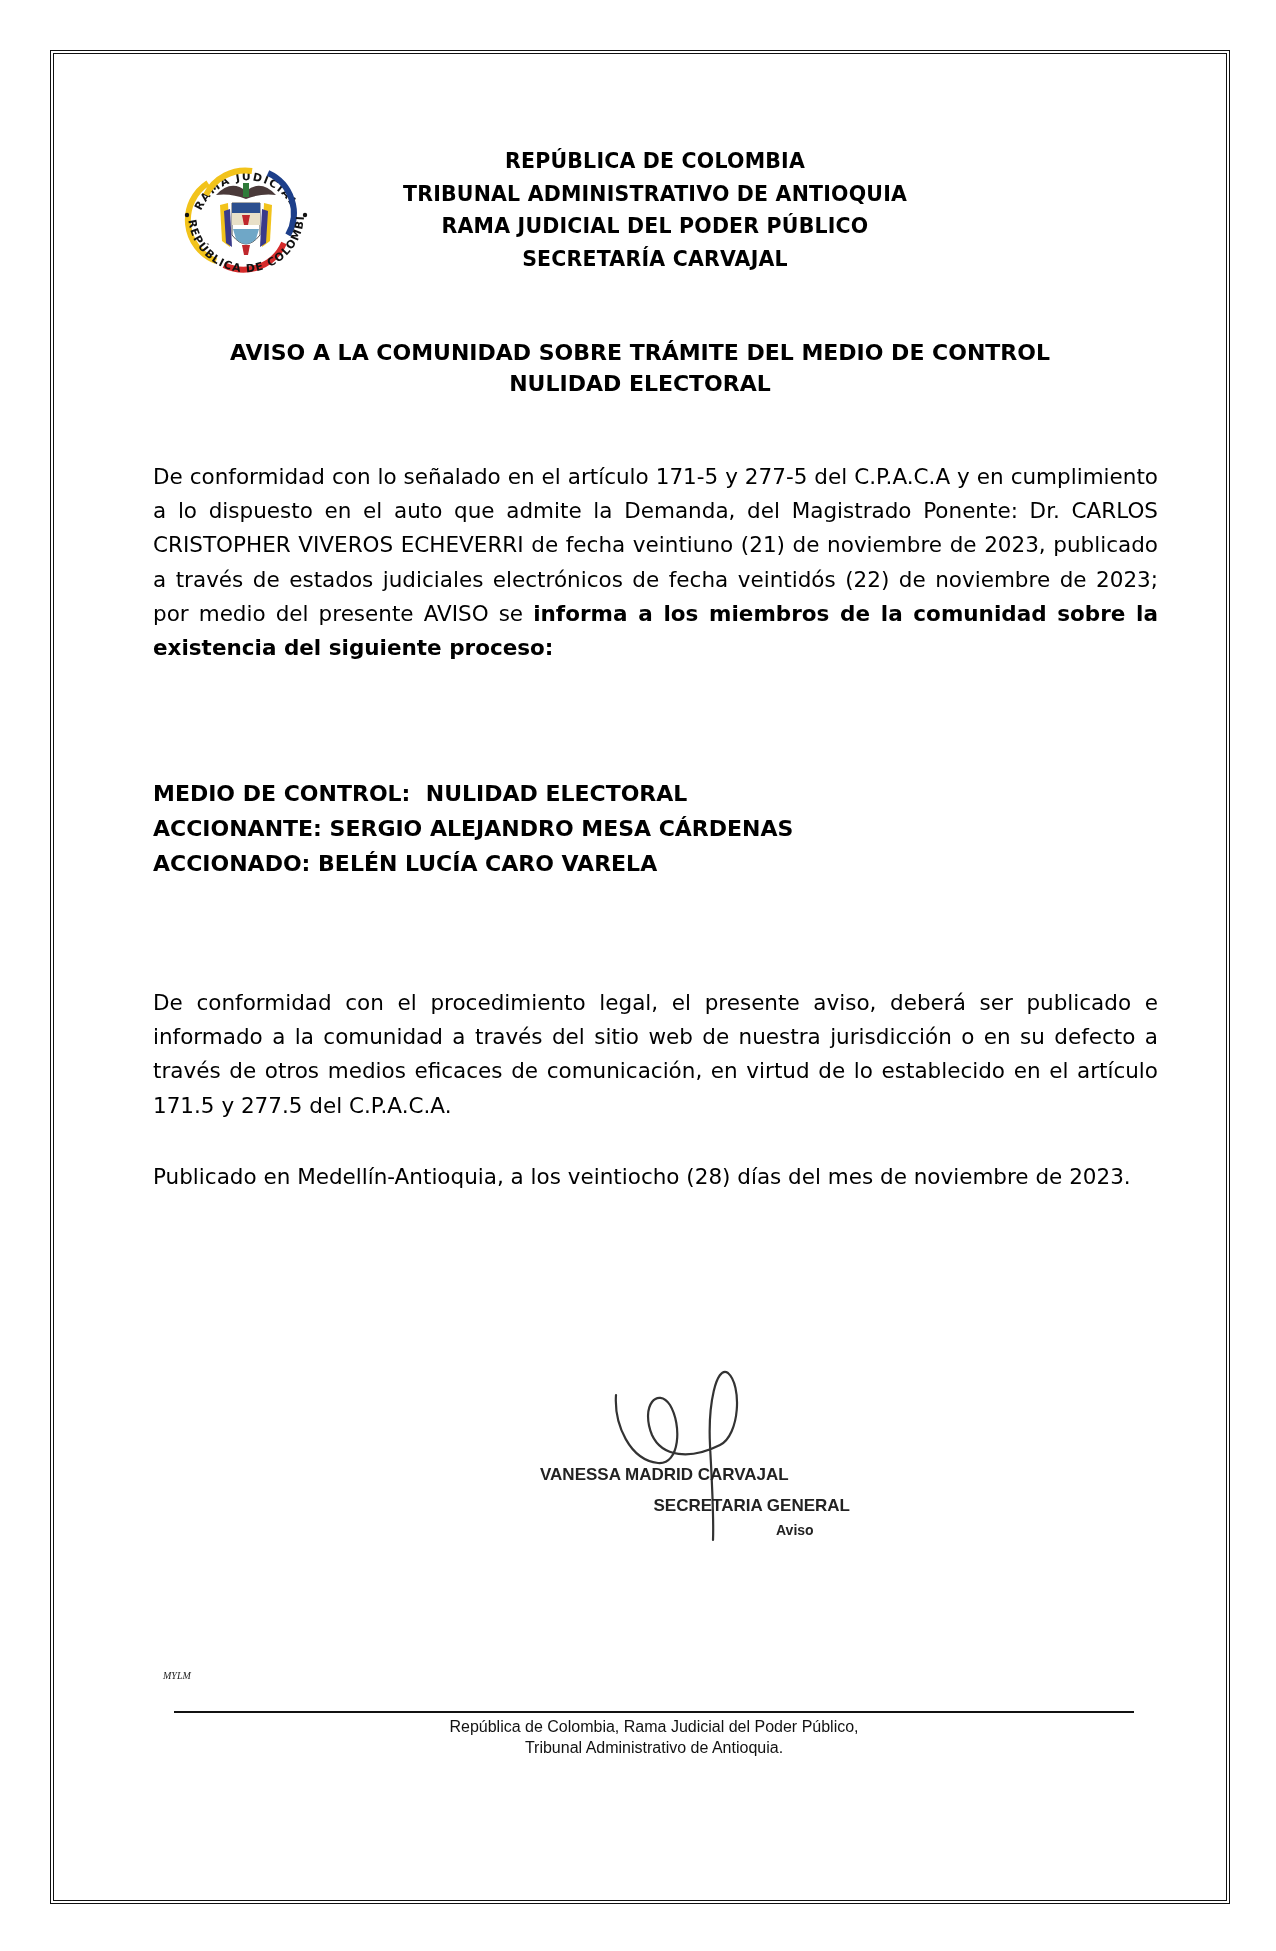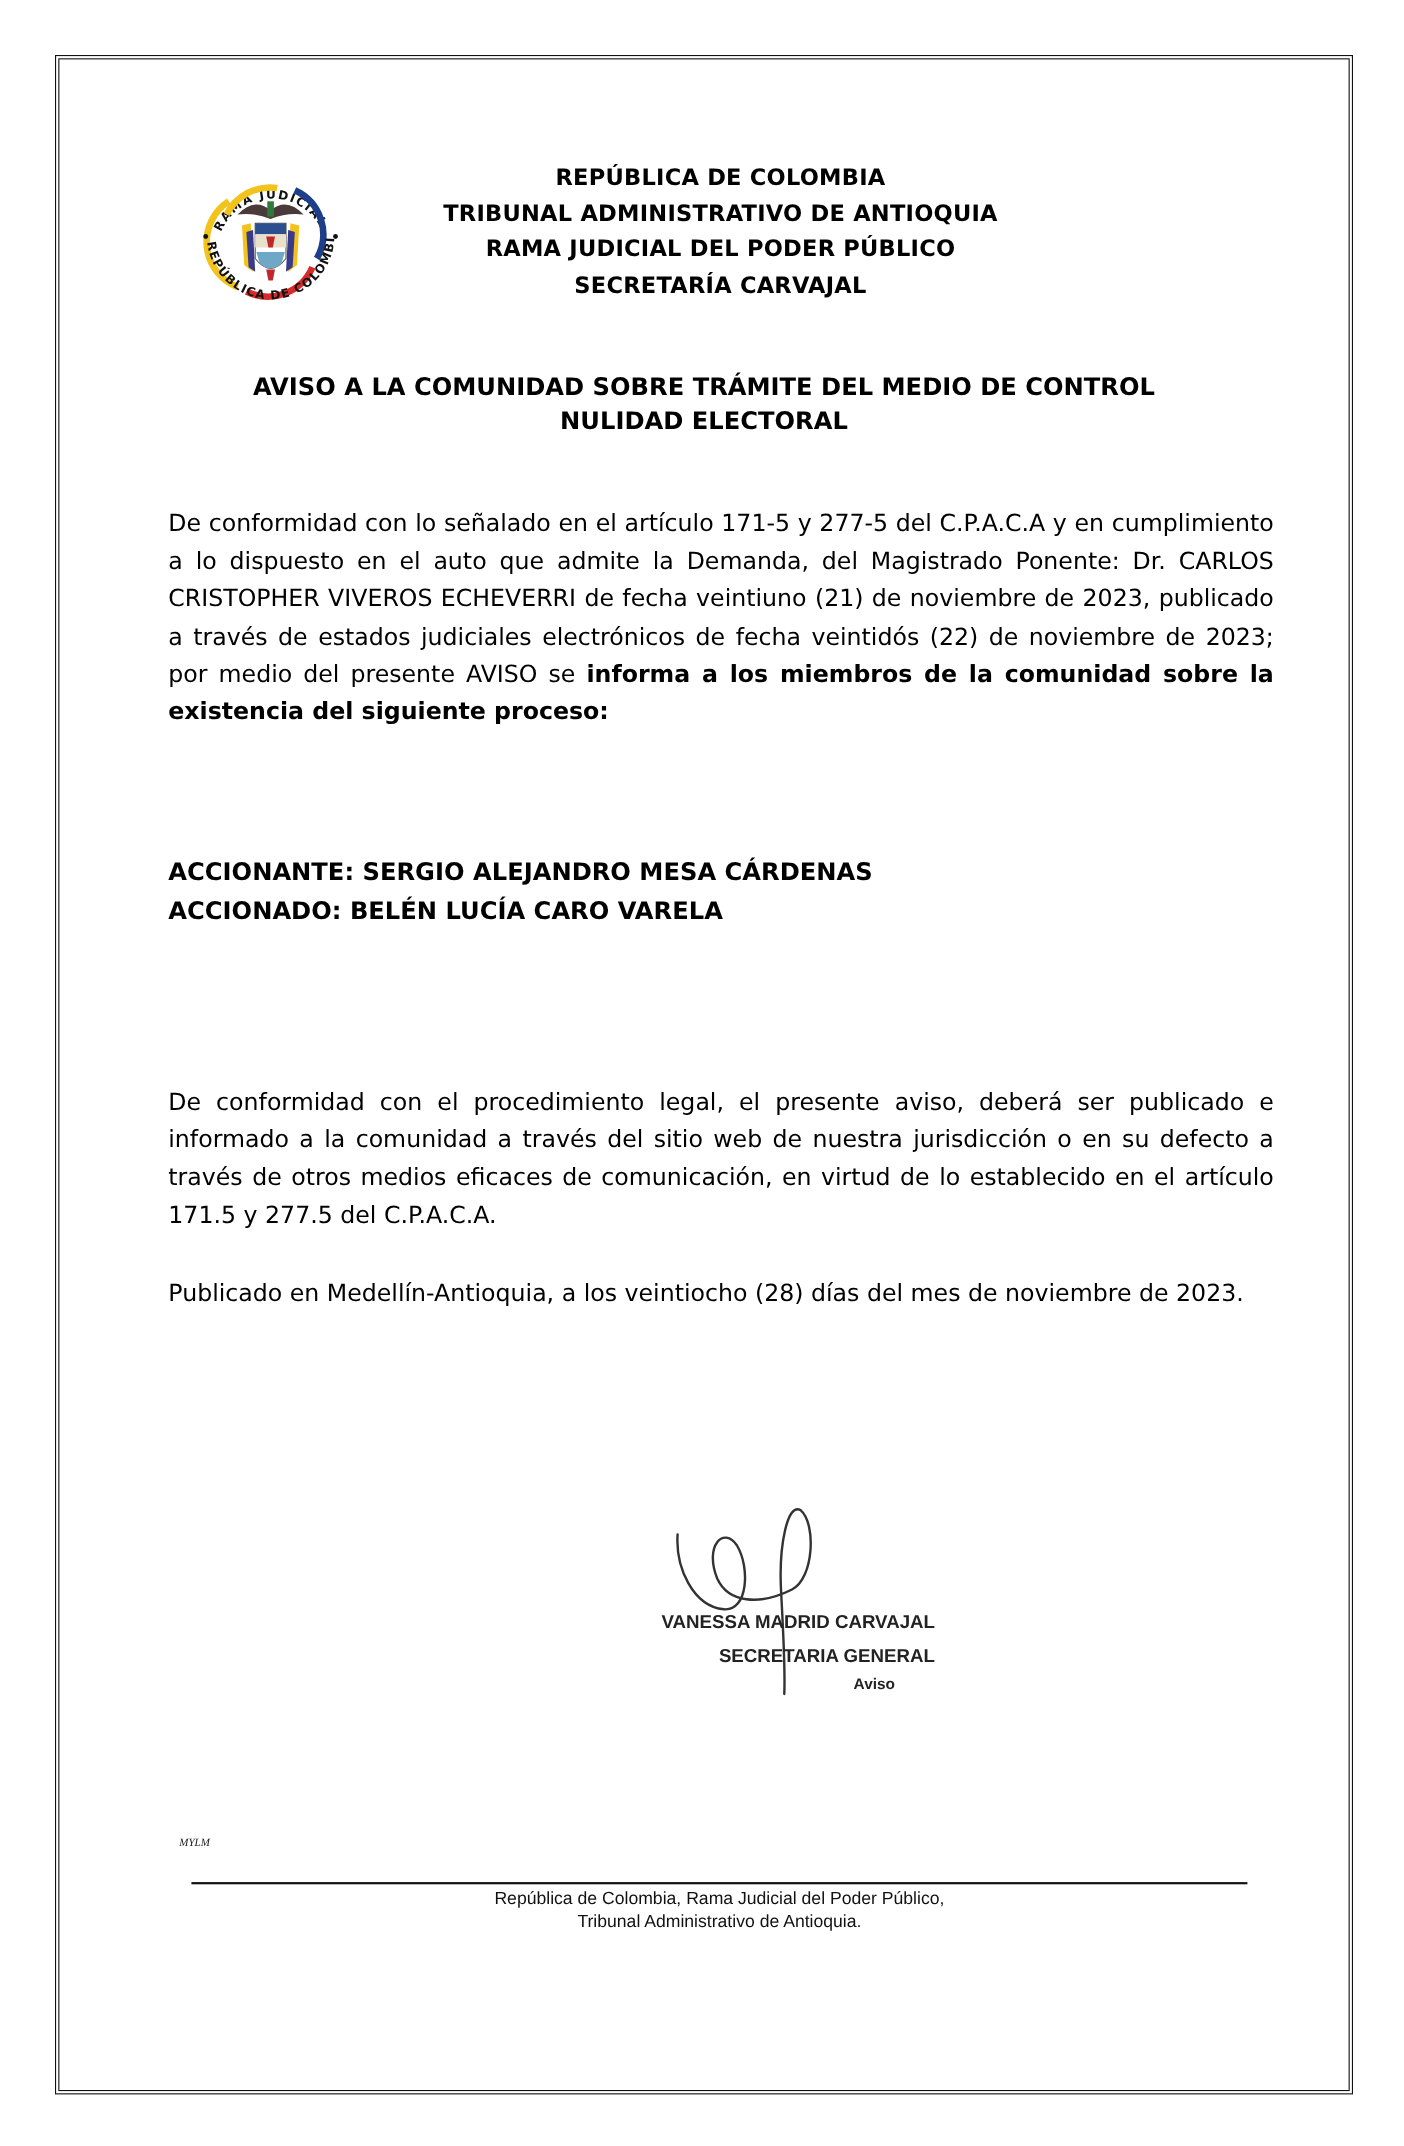--- a/index.html
+++ b/index.html
@@ -14,21 +14,21 @@
          font-weight:bold; font-size:22px; line-height:31px; }
   .para { position:absolute; left:153px; width:1005px; font-size:21.5px; line-height:34.2px;
          text-align:justify; text-align-last:left; }
   .para b { font-weight:bold; }
   #p1 { top:460px; }
   .fields { position:absolute; left:153px; top:776px; font-weight:bold; font-size:22px; line-height:35px; }
   .fields .row { white-space:pre; }
   #p2 { top:986px; }
   #p3 { top:1160px; }
   .signature-svg { position:absolute; left:600px; top:1365px; width:160px; height:180px; }
-  .sig-name { position:absolute; left:540px; width:310px; text-align:right; top:1463px;
+  .sig-name { position:absolute; left:540px; width:310px; text-align:left; top:1463px;
          font-family:"Liberation Sans", sans-serif; font-weight:bold; font-size:17px; line-height:24px; color:#222; }
   .sig-title { position:absolute; left:540px; width:310px; text-align:right; top:1494px;
          font-family:"Liberation Sans", sans-serif; font-weight:bold; font-size:17px; line-height:24px; color:#222; }
   .sig-note { position:absolute; left:776px; top:1522px;
          font-family:"Liberation Sans", sans-serif; font-weight:bold; font-size:14px; color:#222; }
   .initials { position:absolute; left:163px; top:1670px; font-family:Liberation Serif, serif;
          font-style:italic; font-size:10px; color:#222; }
   .footer-rule { position:absolute; left:174px; width:960px; top:1711px; height:0; border-top:2.5px solid #111; }
   .footer-text { position:absolute; left:174px; width:960px; top:1716px; text-align:center;
          font-family:"Liberation Sans", sans-serif; font-size:16px; line-height:21px; color:#111; }
@@ -80,20 +80,21 @@
 </div>
 
 <div class="title">
   <div>AVISO A LA COMUNIDAD SOBRE TRÁMITE DEL MEDIO DE CONTROL</div>
   <div>NULIDAD ELECTORAL</div>
 </div>
 
 <div class="para" id="p1"><span>De conformidad con lo señalado en el artículo 171-5 y 277-5 del C.P.A.C.A y en cumplimiento a lo dispuesto en el auto que admite la Demanda, del Magistrado Ponente: Dr. CARLOS CRISTOPHER VIVEROS ECHEVERRI de fecha veintiuno (21) de noviembre de 2023, publicado a través de estados judiciales electrónicos de fecha veintidós (22) de noviembre de 2023; por medio del presente AVISO se </span><b>informa a los miembros de la comunidad sobre la existencia del siguiente proceso:</b></div>
 
 <div class="fields">
+  <div class="row"><span>MEDIO DE CONTROL:</span> <span> NULIDAD ELECTORAL</span></div>
   <div class="row"><span>ACCIONANTE:</span> <span>SERGIO ALEJANDRO MESA CÁRDENAS</span></div>
   <div class="row"><span>ACCIONADO:</span> <span>BELÉN LUCÍA CARO VARELA</span></div>
 </div>
 
 <div class="para" id="p2">De conformidad con el procedimiento legal, el presente aviso, deberá ser publicado e informado a la comunidad a través del sitio web de nuestra jurisdicción o en su defecto a través de otros medios eficaces de comunicación, en virtud de lo establecido en el artículo 171.5 y 277.5 del C.P.A.C.A.</div>
 
 <div class="para" id="p3">Publicado en Medellín-Antioquia, a los veintiocho (28) días del mes de noviembre de 2023.</div>
 
 <svg class="signature-svg" viewBox="0 0 160 180">
   <path d="M 16 30 C 14 60, 30 95, 58 98 C 80 100, 82 60, 70 40 C 58 22, 40 40, 52 70 C 62 92, 90 95, 120 80 C 140 70, 142 20, 128 8 C 116 0, 108 40, 110 80 C 112 120, 114 150, 113 175" fill="none" stroke="#333" stroke-width="2.2" stroke-linecap="round"></path>

